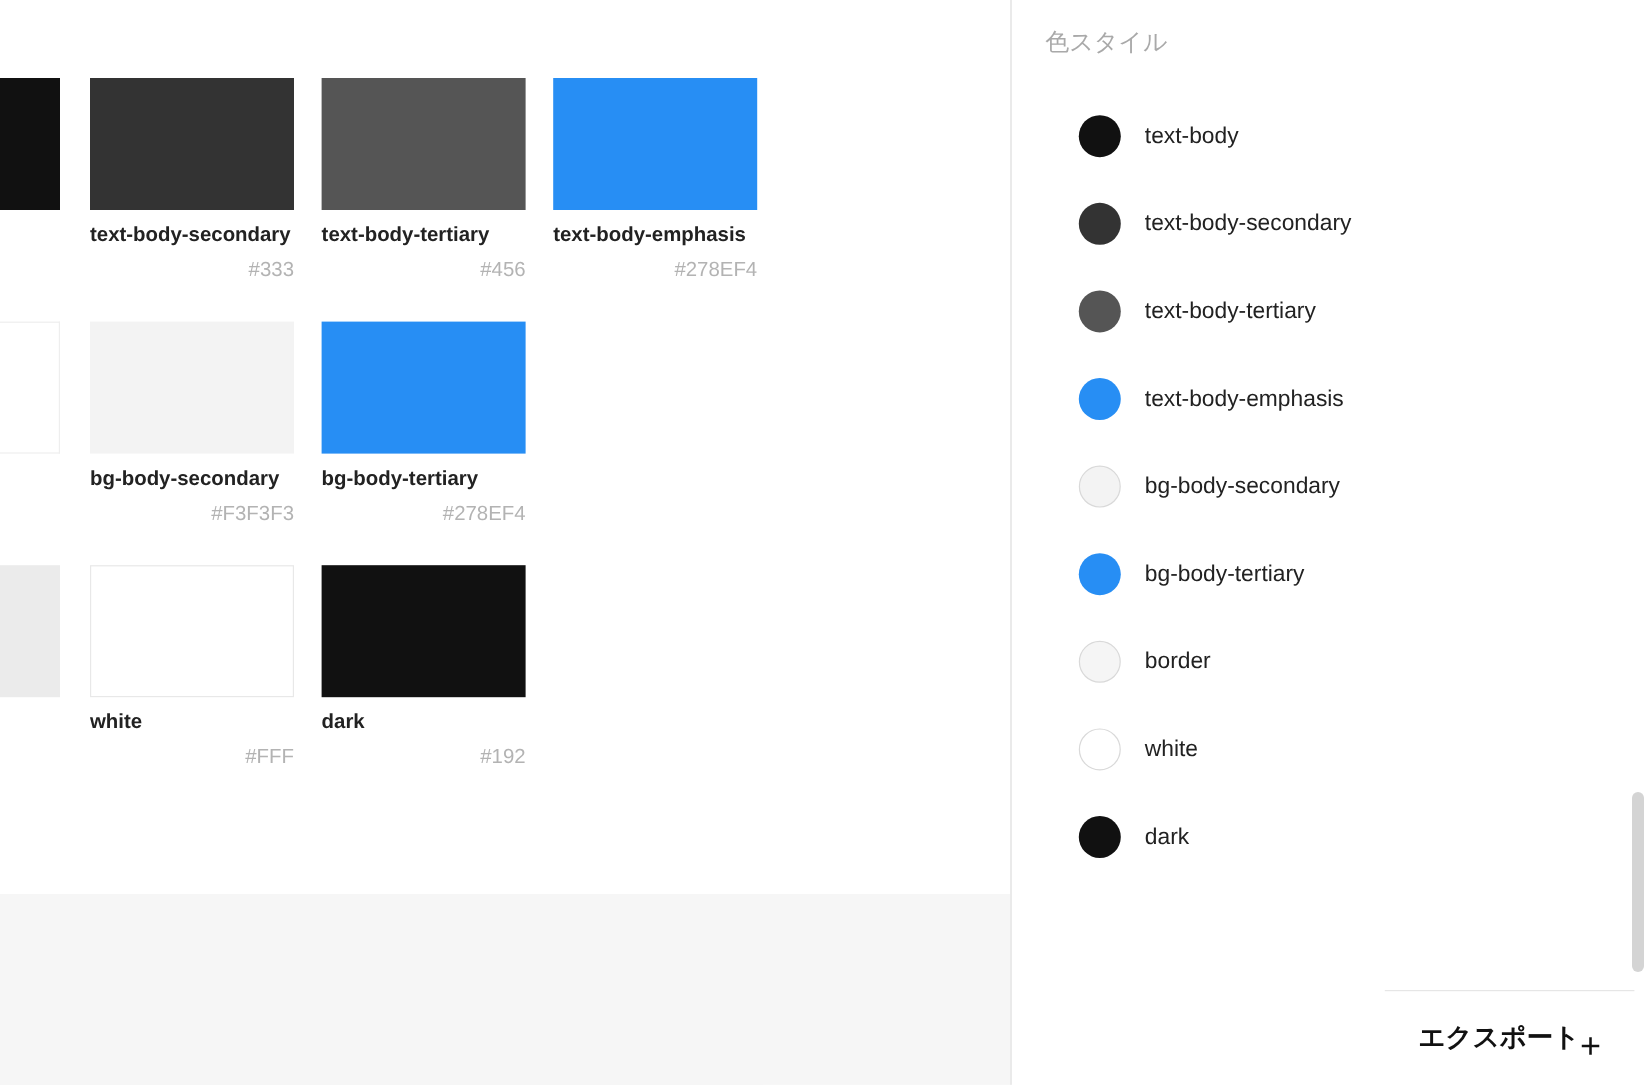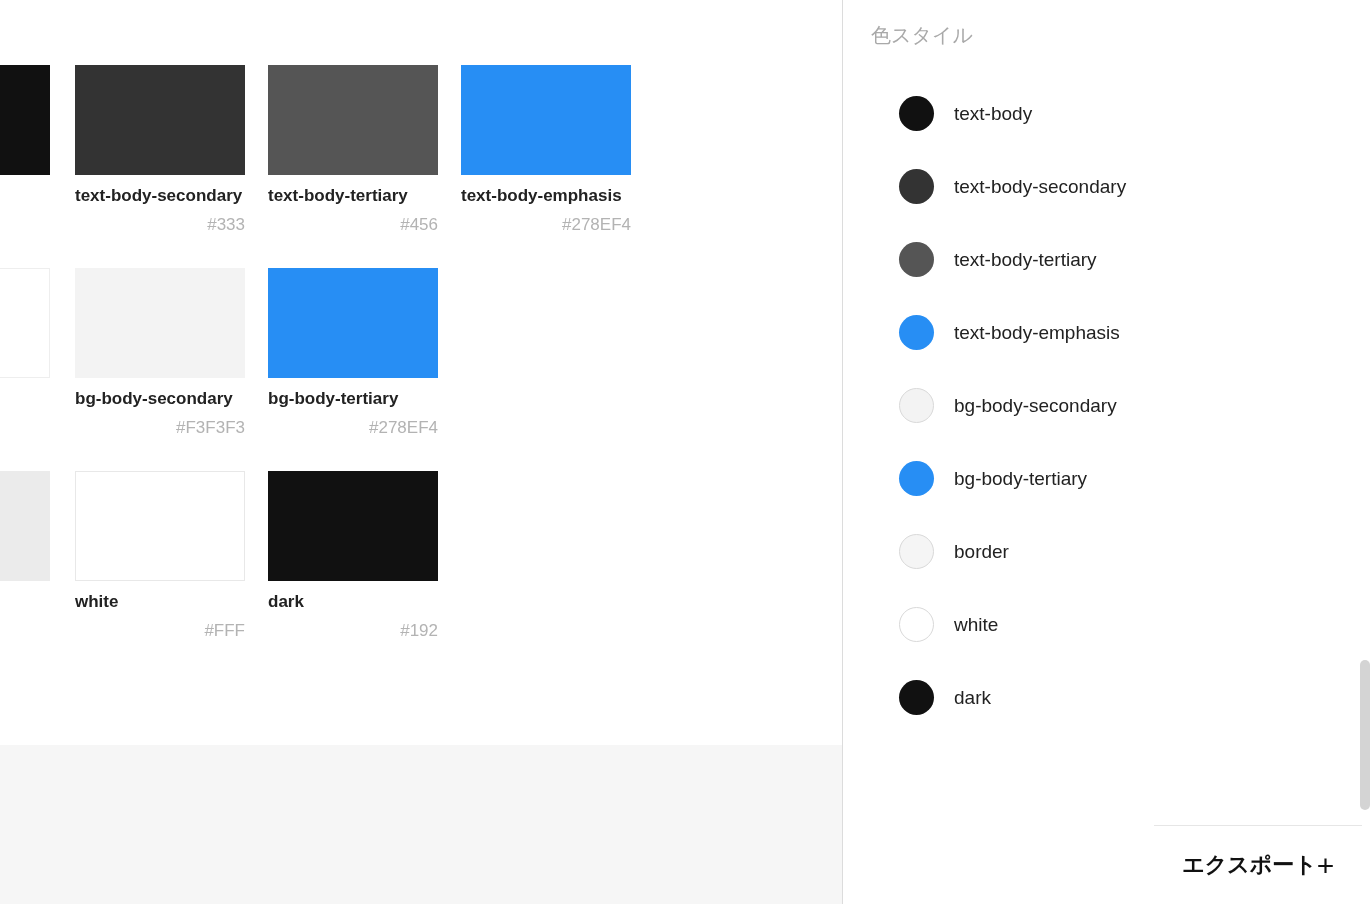--- a/index.html
+++ b/index.html
@@ -92,21 +92,21 @@
     .style-label {
       font-size: 19px;
       font-weight: 500;
       color: #222;
     }
     .export-section {
       border-top: 1px solid #e6e6e6;
       padding: 24px 28px;
       display: flex;
       justify-content: space-between;
-      align-items: center;
+      align-items: flex-end;
       margin-top: auto;
     }
     .export-title {
       font-size: 22px;
       font-weight: 700;
       color: #111;
     }
     .plus-icon {
       font-size: 30px;
       font-weight: 300;

